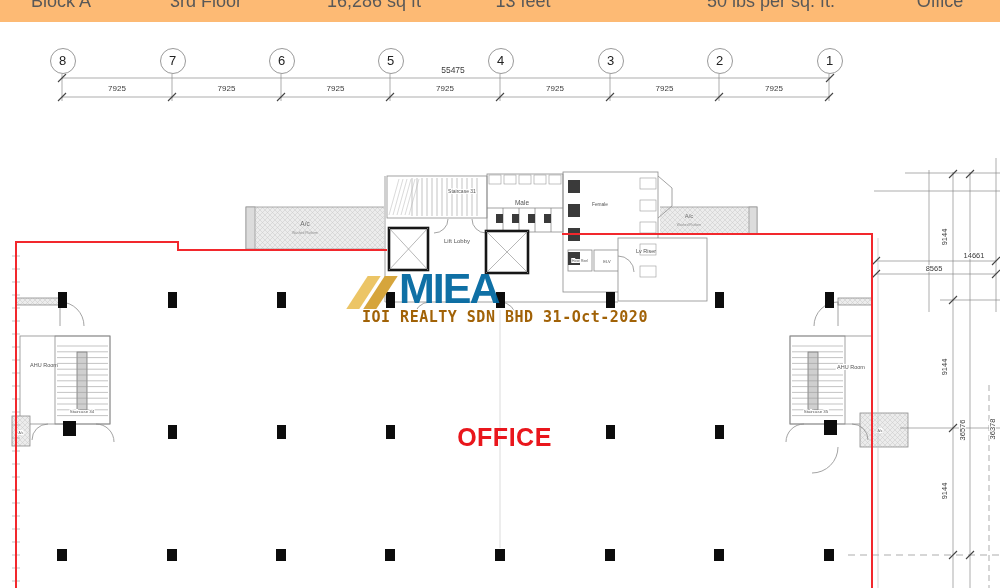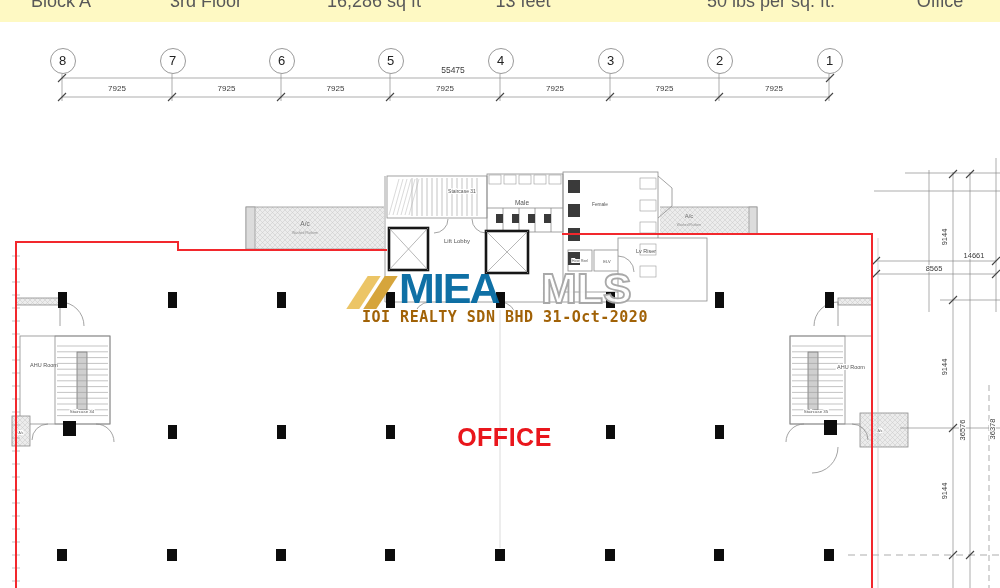--- a/index.html
+++ b/index.html
@@ -1,19 +1,19 @@
 <!DOCTYPE html>
 <html><head>
 <meta charset="utf-8">
 <style>
   html,body{margin:0;padding:0;background:#fff;}
   .canvas{position:relative;width:1000px;height:588px;background:#ffffff;overflow:hidden;
           font-family:"Liberation Sans",sans-serif;}
   
-  .band{position:absolute;left:0;top:0;width:1000px;height:22px;background:#fef9c3;overflow:hidden;z-index:6;}
+  .band{position:absolute;left:0;top:0;width:1000px;height:22px;background:#fdba74;overflow:hidden;z-index:6;}
   .band .cell{position:absolute;top:-9px;transform:translateX(-50%);font-size:18px;color:#585858;white-space:nowrap;}
   
   .bubble{position:absolute;width:24px;height:24px;border:1px solid #9a9a9a;border-radius:50%;
           background:#fff;color:#222;font-size:13px;line-height:24px;text-align:center;z-index:3;}
   
   .col{position:absolute;background:#0c0c0c;z-index:2;}
   
   .wm{position:absolute;z-index:4;}
   .wm-slash{width:13px;height:33px;transform:skewX(-33deg);}
   .wm-slash.s1{left:357px;top:276px;background:#ecc566;}
@@ -341,21 +341,20 @@
       <div class="bubble" style="left: 377.5px; top: 48px;">5</div>
       <div class="bubble" style="left: 487.5px; top: 48px;">4</div>
       <div class="bubble" style="left: 597.5px; top: 48px;">3</div>
       <div class="bubble" style="left: 706.5px; top: 48px;">2</div>
       <div class="bubble" style="left: 816.5px; top: 48px;">1</div>
     </div>
 
   <div class="wm wm-slash s1"></div>
   <div class="wm wm-slash s2"></div>
   <div class="wm wm-miea">MIEA</div>
-  <div class="wm wm-mls">MLS</div>
   <div class="wm wm-footer">IOI REALTY SDN BHD 31-Oct-2020</div>
 
   <div class="office">
     <div class="l1">OFFICE</div>
   </div>
 
   <div class="band">
     <span class="cell" style="left:61px">Block A</span>
     <span class="cell" style="left:206px">3rd Floor</span>
     <span class="cell" style="left:374px">16,286 sq ft</span>

